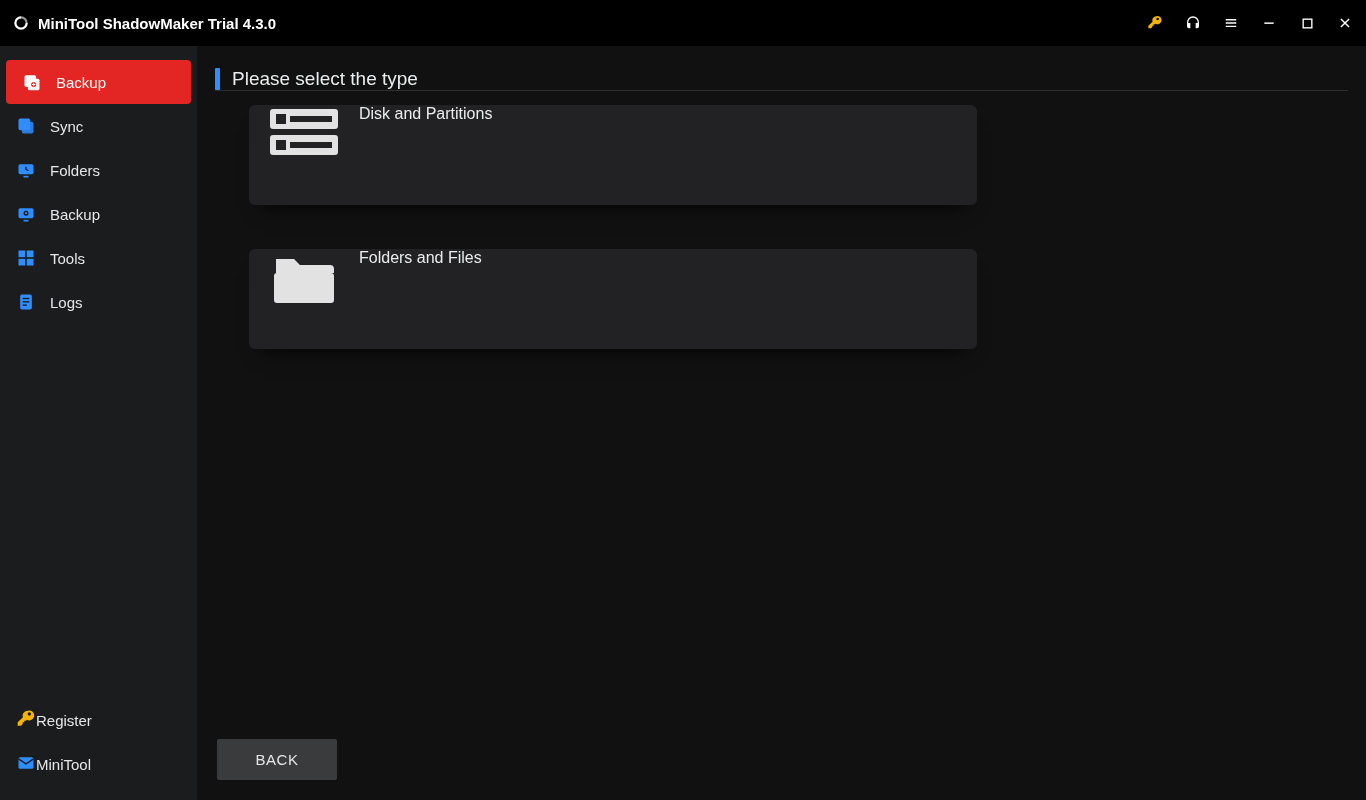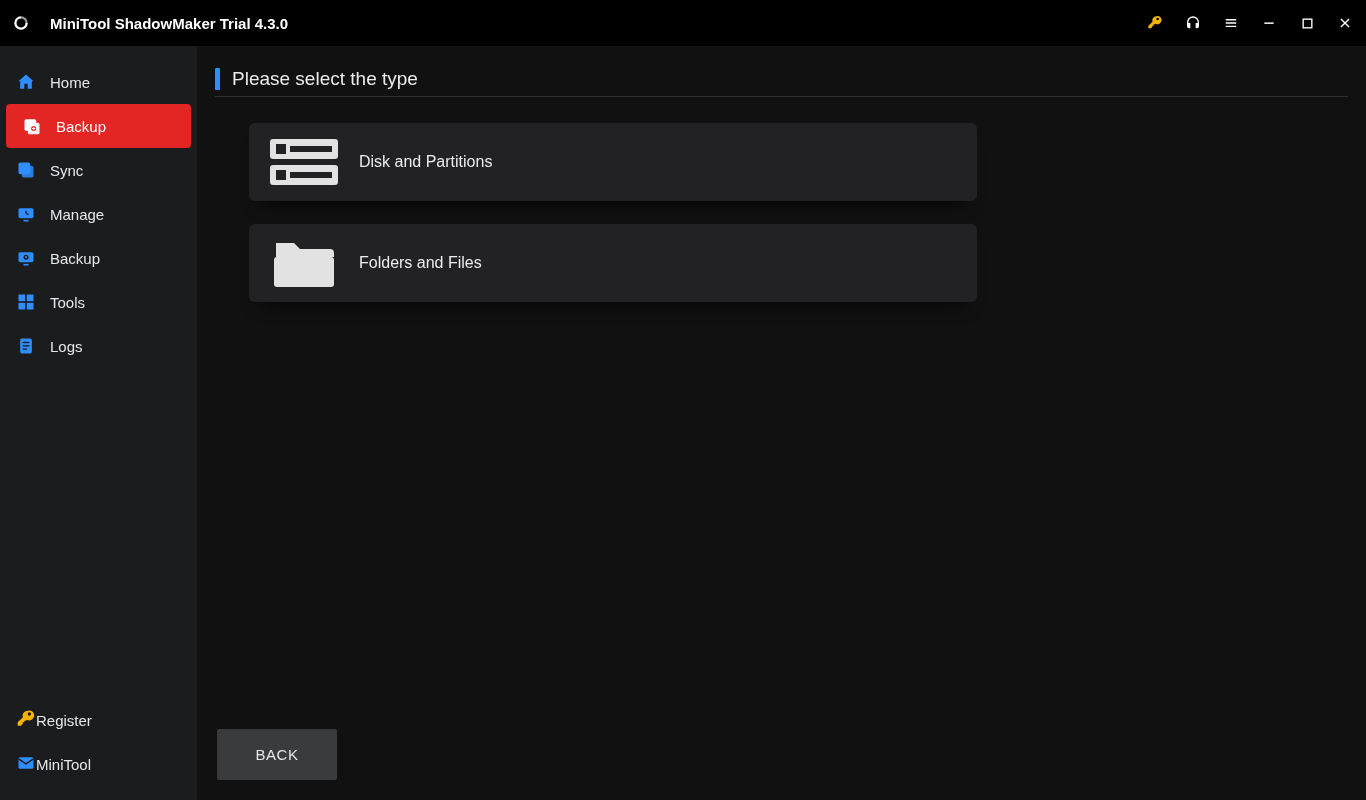--- a/index.html
+++ b/index.html
@@ -14,49 +14,49 @@
     --accent-red:#e32524;
     --accent-blue:#2f8dff;
     --accent-lightblue:#2b8fe6;
     --accent-yellow:#f5b400;
     --border:#2d2f31;
     --btn:#3a3b3d;
   }
   *{box-sizing:border-box;font-family:Segoe UI,Arial,Helvetica,sans-serif}
   html,body{margin:0;padding:0;width:1366px;height:800px;background:var(--bg);color:var(--text);overflow:hidden}
   .titlebar{height:46px;display:flex;align-items:center;justify-content:space-between;padding:0 12px;background:var(--bg)}
-  .title-left{display:flex;align-items:center;gap:20px}
+  .title-left{display:flex;align-items:center;gap:8px}
   .title-text{font-size:15px;font-weight:700;color:#fff}
   .title-right{display:flex;align-items:center;gap:20px}
   .title-icon{width:18px;height:18px;display:flex;align-items:center;justify-content:center;cursor:pointer}
   .title-icon svg{display:block}
   .app{display:flex;width:1366px;height:754px}
   .sidebar{width:197px;background:var(--sidebar);display:flex;flex-direction:column;padding-top:14px}
   .side-nav{flex:1}
   .nav-item{display:flex;align-items:center;gap:14px;padding:0 16px;height:44px;color:var(--text);cursor:pointer;font-size:15px}
   .nav-item.active{background:var(--accent-red);color:#fff;border-radius:4px;margin:0 6px}
   .nav-item .icon{width:20px;height:20px;display:flex;align-items:center;justify-content:center}
   .nav-item .icon svg{fill:var(--accent-blue)}
   .nav-item.active .icon svg{fill:#fff}
   .side-bottom{padding:8px 0 14px 0}
   .bot-item{display:flex;align-items:center;padding:0 16px;height:44px;cursor:pointer;font-size:15px}
   .bot-item.register .icon svg{fill:var(--accent-yellow)}
   .bot-item.feedback .icon svg{fill:var(--accent-blue)}
   .main{flex:1;background:var(--panel);display:flex;flex-direction:column}
-  .header{display:flex;align-items:center;margin:22px 18px 12px 18px;border-bottom:1px solid var(--border);padding-bottom:6px}
+  .header{display:flex;align-items:center;margin:22px 18px 0 18px;border-bottom:1px solid var(--border);}
   .header .bar{width:5px;height:22px;background:var(--accent-blue);margin-right:12px;border-radius:1px}
   .header .title{font-size:19px;color:#eaeced;font-weight:400}
   .content{flex:1;display:flex;flex-direction:column;padding:4px 30px}
-  .card{width:728px;height:78px;background:var(--card);border-radius:6px;display:flex;align-items:center;margin:16px 0 7px 22px;cursor:pointer;box-shadow:0 14px 18px -12px rgba(0,0,0,.8)}
+  .card{width:728px;height:100px;background:var(--card);border-radius:6px;display:flex;align-items:flex-start;margin:16px 0 28px 22px;cursor:pointer;box-shadow:0 14px 18px -12px rgba(0,0,0,.8)}
   .card:first-of-type{margin-top:10px}
   .card .card-icon{width:110px;display:flex;align-items:center;justify-content:center}
   .card .card-icon svg{fill:#e2e2e2}
   .card-label{font-size:16px;color:#eaeced;font-weight:400}
   .footer{padding:0 0 20px 20px}
-  .back-btn{width:120px;height:51px;background:var(--btn);border:none;color:#e6e7e8;font-size:15px;letter-spacing:.5px;border-radius:2px;cursor:pointer}
+  .back-btn{width:120px;height:41px;background:var(--btn);border:none;color:#e6e7e8;font-size:15px;letter-spacing:.5px;border-radius:2px;cursor:pointer}
 </style>
 </head>
 <body>
 
 <div class="titlebar">
   <div class="title-left">
     <span class="title-icon">
       <svg width="18" height="18" viewBox="0 0 24 24">
           <path fill="#fff" d="M12 3a9 9 0 1 0 9 9h-3a6 6 0 1 1-6-6V3z"></path>
           <path fill="#fff" d="M12 3v3a6 6 0 0 1 6 6h3a9 9 0 0 0-9-9z" opacity=".6"></path>
@@ -95,28 +95,20 @@
           <path stroke="#fff" stroke-width="2.5" d="M5 5l14 14M19 5L5 19"></path>
         </svg>
     </span>
   </div>
 </div>
 
 <div class="app">
   <div class="sidebar">
     <div class="side-nav">
 
-      <div class="nav-item">
-        <span class="icon">
-          <svg width="20" height="20" viewBox="0 0 24 24">
-              <path d="M12 3l9 8h-2v9h-5v-6h-4v6H5v-9H3z"></path>
-            </svg>
-        </span>
-        <span>Home</span>
-      </div>
 
       <div class="nav-item active">
         <span class="icon">
           <svg width="20" height="20" viewBox="0 0 24 24">
               <rect x="3" y="4" width="14" height="14" rx="2"></rect>
               <rect x="7" y="8" width="14" height="14" rx="2" fill="#fff" opacity=".95"></rect>
               <circle cx="14" cy="15" r="3" fill="#e32524"></circle>
               <path d="M14 13v4M12 15h4" stroke="#fff" stroke-width="1.4" fill="none"></path>
             </svg>
         </span>
@@ -134,21 +126,21 @@
       </div>
 
       <div class="nav-item">
         <span class="icon">
           <svg width="20" height="20" viewBox="0 0 24 24">
               <rect x="3" y="5" width="18" height="12" rx="2"></rect>
               <rect x="9" y="19" width="6" height="2"></rect>
               <path d="M12 8v3l3 2" stroke="#1b1c1d" stroke-width="1.5" fill="none"></path>
             </svg>
         </span>
-        <span>Manage</span>
+        <span>Folders</span>
       </div>
 
       <div class="nav-item">
         <span class="icon">
           <svg width="20" height="20" viewBox="0 0 24 24">
               <rect x="3" y="5" width="18" height="12" rx="2"></rect>
               <rect x="9" y="19" width="6" height="2"></rect>
               <circle cx="12" cy="11" r="3" fill="#1b1c1d"></circle>
               <circle cx="12" cy="11" r="1.3"></circle>
             </svg>

